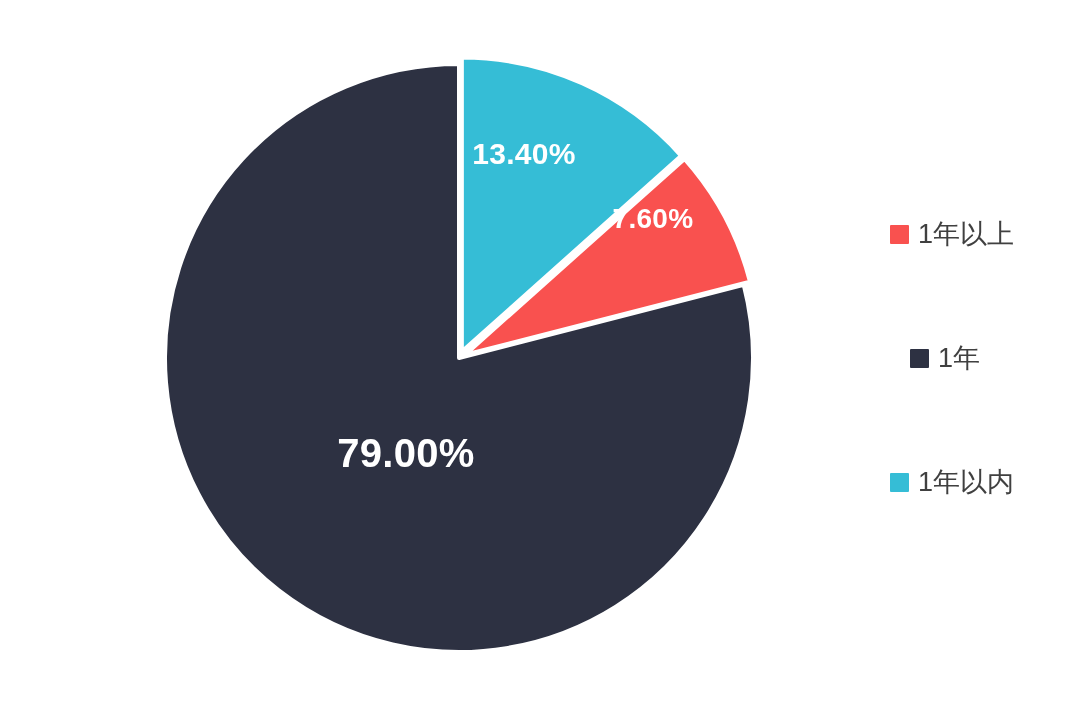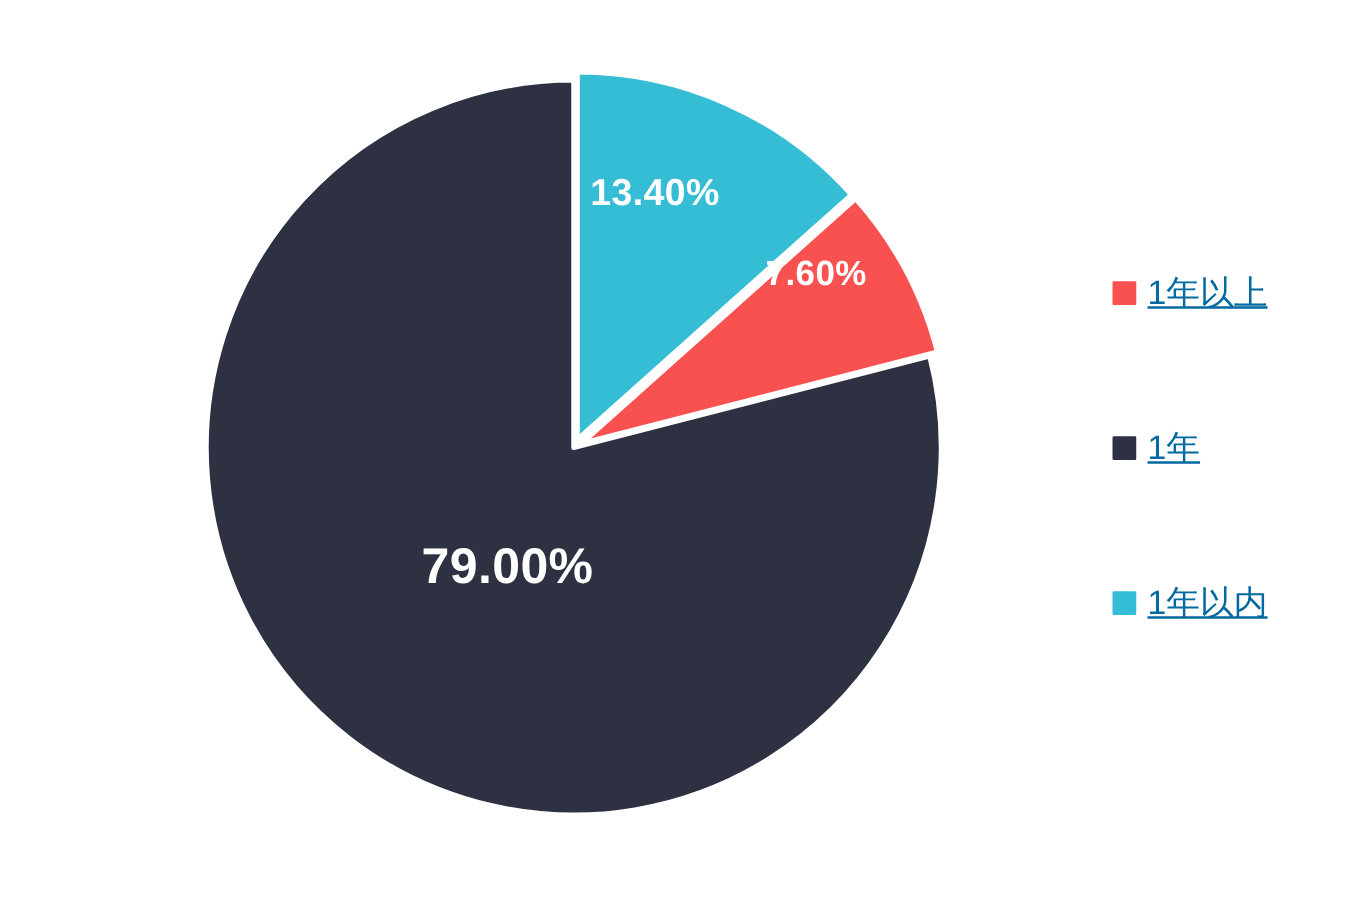--- a/index.html
+++ b/index.html
@@ -54,37 +54,36 @@
     height: 300px;
   }
   .legend-item {
     position: absolute;
     left: 0;
     display: flex;
     align-items: center;
     height: 32px;
   }
   .legend-item[data-row="0"] { top: 8px; }
-  .legend-item[data-row="1"] { top: 132px; }
+  .legend-item[data-row="1"] { top: 132px; margin-left: 20px; }
   .legend-item[data-row="2"] { top: 256px; }
   .legend-swatch {
     width: 19px;
     height: 19px;
     flex: 0 0 19px;
     display: block;
     border-radius: 1px;
   }
   .legend-label {
     margin-left: 9px;
     font-size: 27px;
     line-height: 30px;
-    color: #0369a1;
+    color: #404040;
     font-family: "Liberation Sans", "DejaVu Sans", sans-serif;
     white-space: nowrap;
-    text-decoration: underline;
   }
 </style>
 </head>
 <body style="background: rgb(255, 255, 255);">
 
 <div id="chart-root">
 
   <svg class="pie-svg" viewBox="0 0 1080 721">
     <g id="slices-group">
         <path d="M 461.86054352315443 351.61115888817545 L 461.86 57.61 A 294 294 0 0 1 681.17 155.80 Z" fill="#35bdd6" stroke="#ffffff" stroke-width="4" stroke-linejoin="round"></path>

